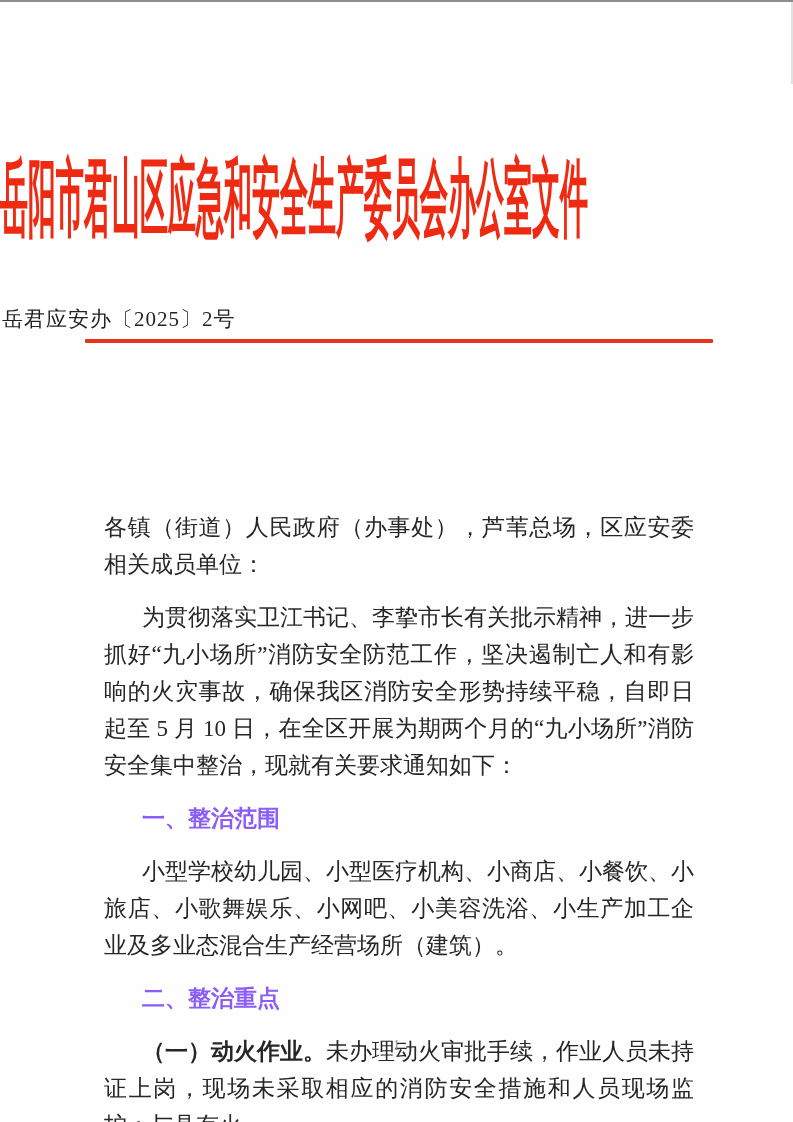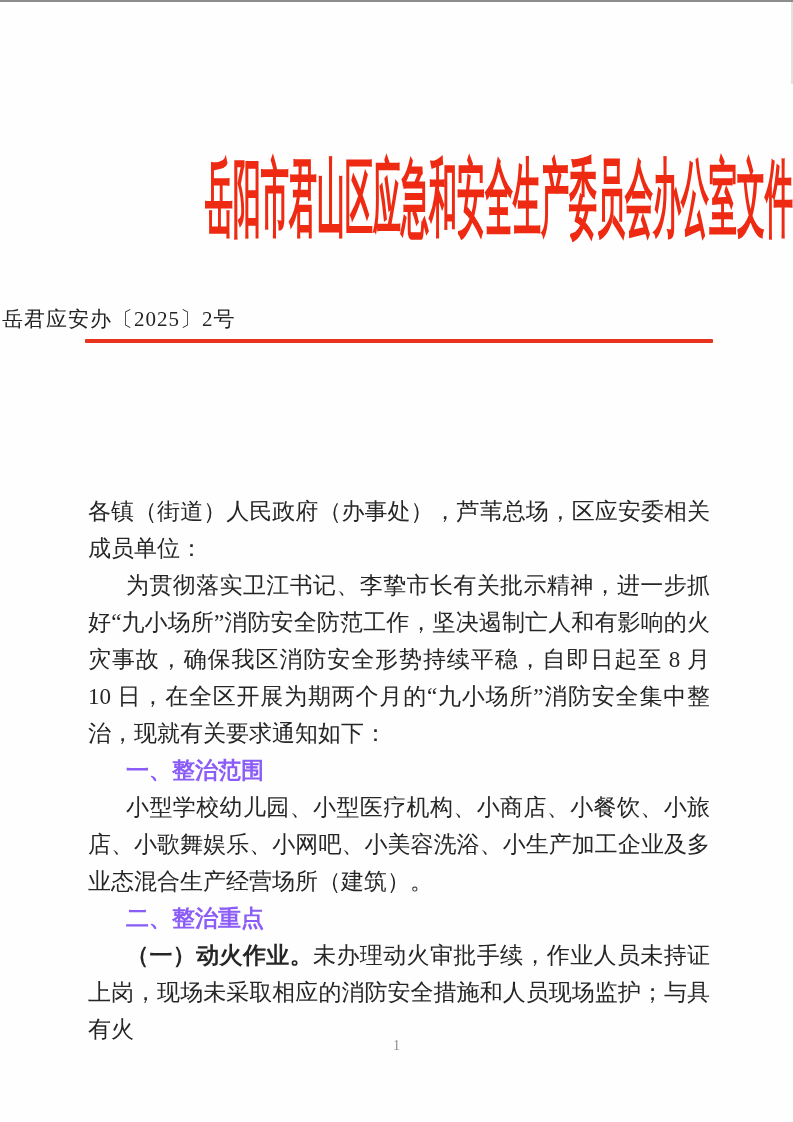--- a/index.html
+++ b/index.html
@@ -27,21 +27,21 @@
     top: 2px; right: 0;
     width: 2px; height: 82px;
     background: #e2e2e2;
   }
   .banner {
     position: absolute;
     top: 155px; left: 0;
     width: 100%; height: 90px;
     display: flex;
     align-items: center;
-    justify-content: flex-end;
+    justify-content: flex-start;
   }
   .banner-text {
     display: inline-block;
     font-size: 28px;
     font-weight: bold;
     white-space: nowrap;
     letter-spacing: 0px;
     transform: scaleY(3.02);
     transform-origin: center;
     font-family: "Liberation Serif", serif;
@@ -74,21 +74,21 @@
   }
   .doc-body {
     position: absolute;
     top: 493px; left: 88px;
     width: 622px;
     font-size: 23px;
     line-height: 37px;
     color: #262626;
     text-align: justify;
   }
-  .doc-body p { margin: 0; }
+  .doc-body p { margin: 16px; }
   .p-indent { text-indent: 38px; }
   .p-heading {
     text-indent: 38px;
     font-weight: bold;
     font-family: "Liberation Sans", sans-serif;
     color: #8b5cf6;
   }
   .lead-bold { font-weight: bold; }
   .page-number {
     position: absolute;
@@ -113,21 +113,21 @@
 
   <div class="doc-number">岳君应安办〔2025〕2号</div>
 
   <div class="red-line" style="background: rgb(232, 52, 28);"></div>
 
   <div class="doc-title">
   </div>
 
   <div class="doc-body">
     <p class="p-salutation">各镇（街道）人民政府（办事处），芦苇总场，区应安委相关成员单位：</p>
-    <p class="p-indent">为贯彻落实卫江书记、李挚市长有关批示精神，进一步抓好“九小场所”消防安全防范工作，坚决遏制亡人和有影响的火灾事故，确保我区消防安全形势持续平稳，自即日起至 8 月 10 日，在全区开展为期两个月的“九小场所”消防安全集中整治，现就有关要求通知如下：</p>
+    <p class="p-indent">为贯彻落实卫江书记、李挚市长有关批示精神，进一步抓好“九小场所”消防安全防范工作，坚决遏制亡人和有影响的火灾事故，确保我区消防安全形势持续平稳，自即日起至 5 月 10 日，在全区开展为期两个月的“九小场所”消防安全集中整治，现就有关要求通知如下：</p>
     <p class="p-heading">一、整治范围</p>
     <p class="p-indent">小型学校幼儿园、小型医疗机构、小商店、小餐饮、小旅店、小歌舞娱乐、小网吧、小美容洗浴、小生产加工企业及多业态混合生产经营场所（建筑）。</p>
     <p class="p-heading">二、整治重点</p>
     <p class="p-indent"><span class="lead-bold">（一）动火作业。</span><span>未办理动火审批手续，作业人员未持证上岗，现场未采取相应的消防安全措施和人员现场监护；与具有火</span></p>
   </div>
 
   <div class="page-number">1</div>
 
 </div>
 

